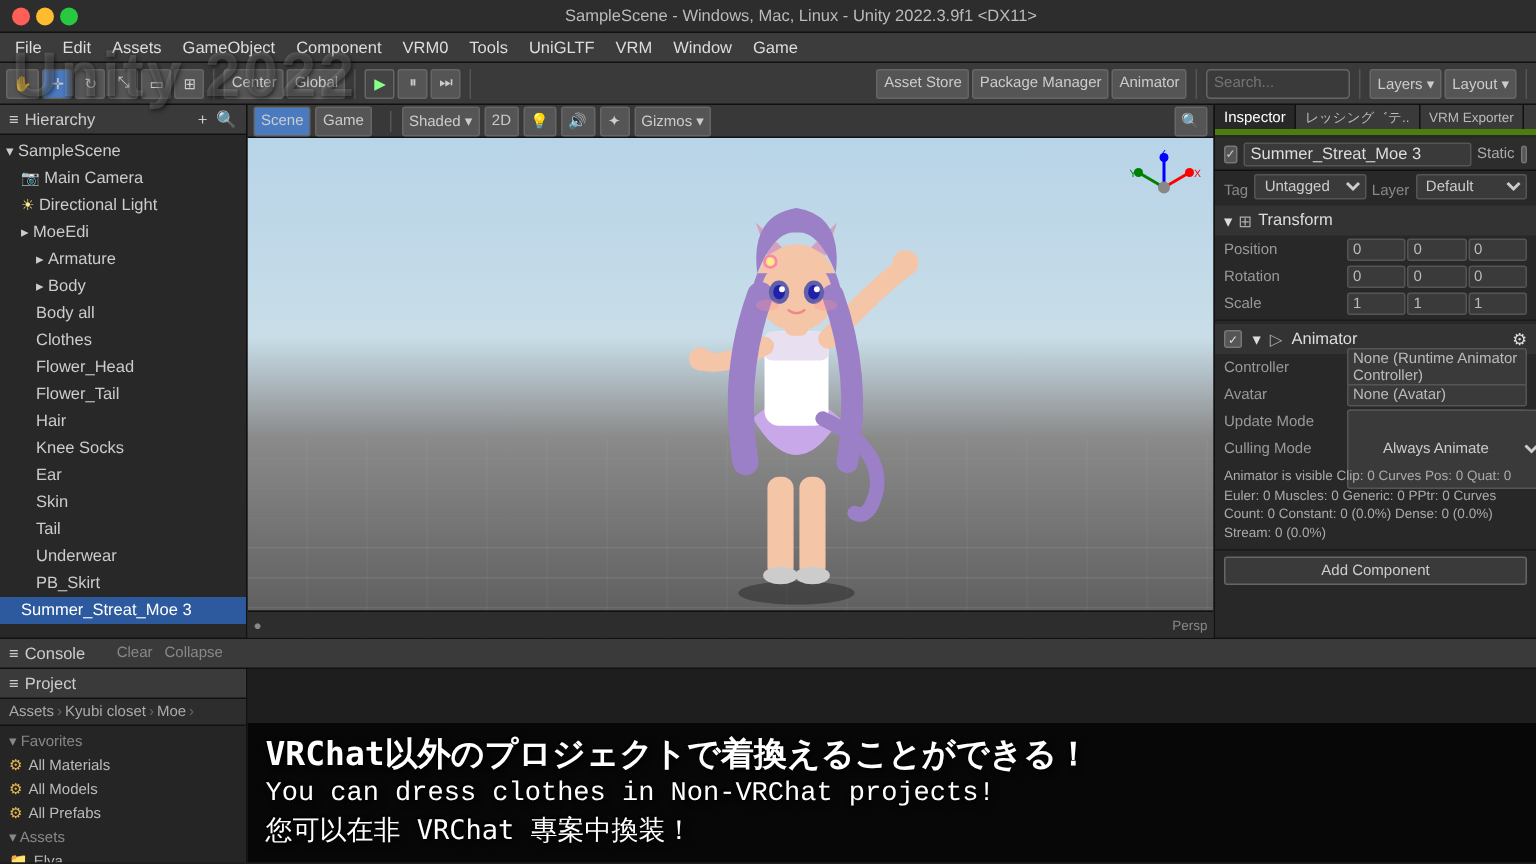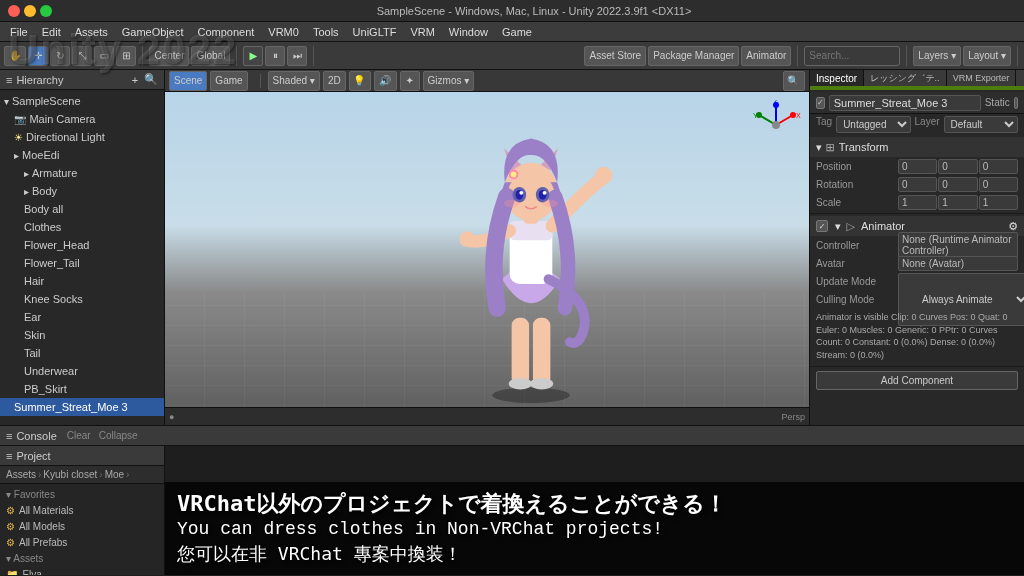--- a/index.html
+++ b/index.html
@@ -201,21 +201,21 @@
       height: 22px;
       display: flex;
       align-items: center;
       padding: 2px 6px;
       gap: 4px;
       background: #2d2d2d;
       border-bottom: 1px solid #111;
     }
     .name-field { flex: 1; background: #3a3a3a; border: 1px solid #555; border-radius: 2px; padding: 1px 4px; font-size: 11px; color: #ddd; }
     .checkbox { width: 12px; height: 12px; background: #555; border: 1px solid #777; border-radius: 2px; display: inline-flex; align-items: center; justify-content: center; font-size: 8px; cursor: pointer; }
-    .tag-row { display: flex; gap: 4px; padding: 2px 6px; font-size: 10px; color: #bbb; align-items: flex-start; }
+    .tag-row { display: flex; gap: 4px; padding: 2px 6px; font-size: 10px; color: #bbb; align-items: flex-end; }
     .tag-select { background: #3a3a3a; border: 1px solid #555; border-radius: 2px; padding: 1px 2px; font-size: 10px; color: #ccc; flex: 1; }
     .animator-info { font-size: 9px; color: #aaa; padding: 3px 6px; line-height: 1.4; }
     .add-component-btn { margin: 4px 6px; background: #3a3a3a; border: 1px solid #666; border-radius: 2px; padding: 3px 8px; text-align: center; cursor: pointer; font-size: 10px; color: #ccc; }
 
     
     #bottom-section {
       height: 150px;
       display: flex;
       flex-direction: column;
       border-top: 1px solid #111;
@@ -705,21 +705,21 @@
 
         <div class="add-component-btn">Add Component</div>
       </div>
     </div>
   </div>
 
   <div id="bottom-section">
     <div id="console-header">
       <span>≡</span>
       <span>Console</span>
-      <span style="margin-left:6px;font-size:10px;color:#888;">Clear</span>
+      <span style="margin-left:17px;font-size:10px;color:#888;">Clear</span>
       <span style="margin-left:4px;font-size:10px;color:#888;">Collapse</span>
     </div>
     <div id="bottom-main">
 
       <div id="project-panel">
         <div class="project-header">
           <span>≡</span>
           <span style="margin-left:4px;">Project</span>
         </div>
         <div class="breadcrumb-bar">

